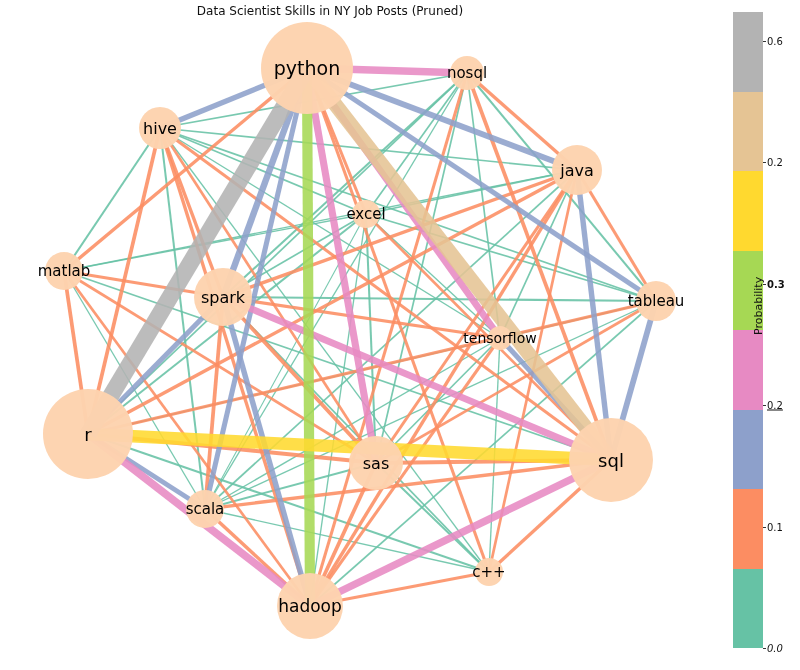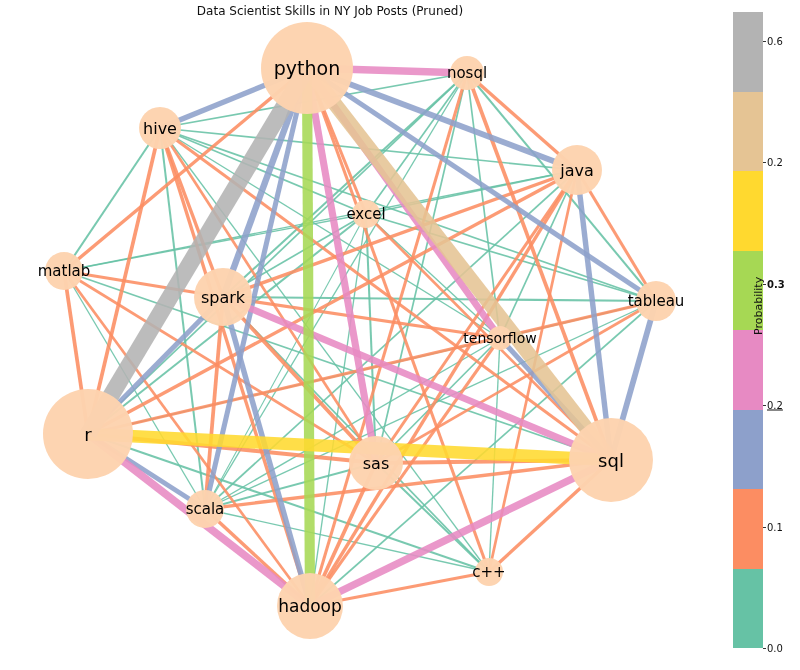--- a/index.html
+++ b/index.html
@@ -172,21 +172,21 @@
         <div class="cb-seg" style="background: rgb(179, 179, 179);"></div>
         <div class="cb-seg" style="background: rgb(229, 196, 148);"></div>
         <div class="cb-seg" style="background: rgb(255, 217, 47);"></div>
         <div class="cb-seg" style="background: rgb(166, 216, 84);"></div>
         <div class="cb-seg" style="background: rgb(231, 138, 195);"></div>
         <div class="cb-seg" style="background: rgb(141, 160, 203);"></div>
         <div class="cb-seg" style="background: rgb(252, 141, 98);"></div>
         <div class="cb-seg" style="background: rgb(102, 194, 165);"></div>
       </div>
   <div class="cb-tickmark" style="top: 636px;"></div>
-      <div class="cb-tick" style="top: 636px;">0.0</div>
+      <div class="cb-tick" style="top: 636px; font-style: italic;">0.0</div>
       <div class="cb-tickmark" style="top: 514.533px;"></div>
       <div class="cb-tick" style="top: 514.533px;">0.1</div>
       <div class="cb-tickmark" style="top: 393.066px;"></div>
       <div class="cb-tick" style="top: 393.066px; text-decoration: underline;">0.2</div>
       <div class="cb-tickmark" style="top: 271.6px;"></div>
       <div class="cb-tick" style="top: 271.6px; font-weight: bold;">0.3</div>
       <div class="cb-tickmark" style="top: 150.133px;"></div>
       <div class="cb-tick" style="top: 150.133px;">0.2</div>
       <div class="cb-tickmark" style="top: 28.6662px;"></div>
       <div class="cb-tick" style="top: 28.6662px;">0.6</div>

